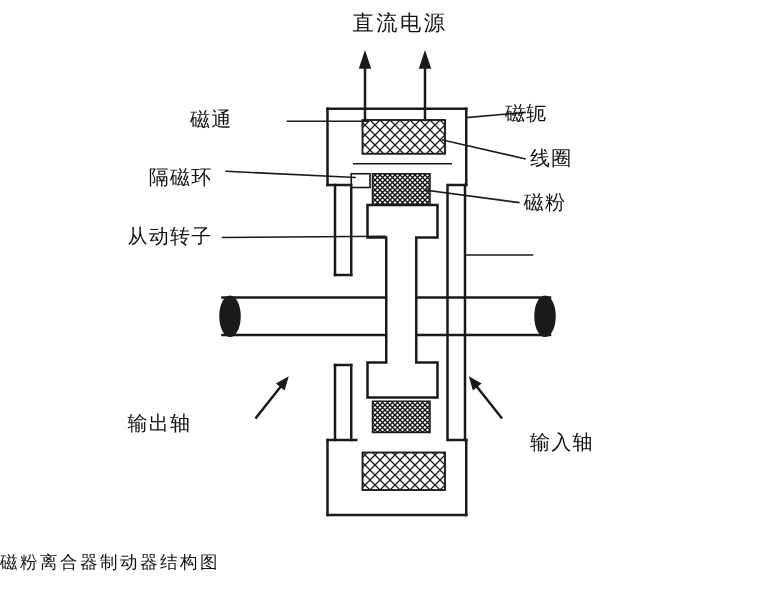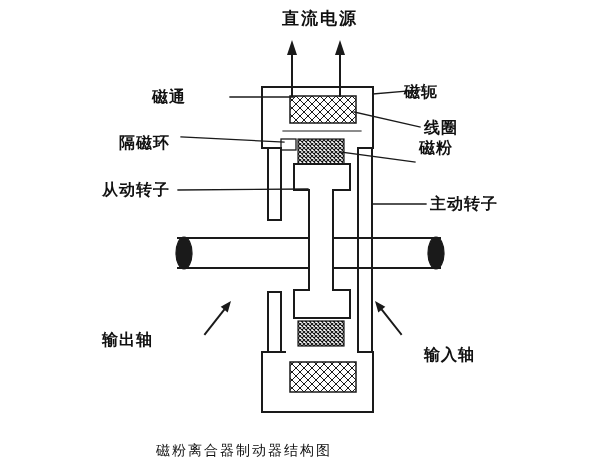--- a/index.html
+++ b/index.html
@@ -16,21 +16,21 @@
     font-family: "Liberation Serif", "DejaVu Serif", serif;
   }
   .figure svg {
     position: absolute;
     left: 0;
     top: 0;
   }
   .lbl {
     position: absolute;
     font-size: 16px;
-    font-weight: bold;
+    font-weight: normal;
     color: #111111;
     letter-spacing: 1px;
     white-space: nowrap;
     line-height: 20px;
   }
   .lbl.title {
     font-size: 17px;
     letter-spacing: 2px;
   }
   .lbl.caption {
@@ -145,23 +145,22 @@
   <div class="lbl" style="left:152px;top:87px">磁通</div>
 
   <div class="lbl" style="left:404px;top:82px">磁轭</div>
 
   <div class="lbl" style="left:119px;top:133px">隔磁环</div>
 
   <div class="lbl" style="left:424px;top:118px">线圈</div>
 
   <div class="lbl" style="left:102px;top:180px">从动转子</div>
 
-  <div class="lbl" style="left:419px;top:138px">磁粉</div>
+  <div class="lbl" style="left:419px;top:153px">磁粉</div>
 
-  <div class="lbl" style="left:430px;top:194px">主动转子</div>
 
   <div class="lbl" style="left:102px;top:330px">输出轴</div>
 
   <div class="lbl" style="left:424px;top:345px">输入轴</div>
 
-  <div class="lbl caption" style="left:0;top:441px;width:488px;text-align:center">磁粉离合器制动器结构图</div>
+  <div class="lbl caption" style="left:0;top:441px;width:488px;">磁粉离合器制动器结构图</div>
 
 </div>
 
 </body></html>

